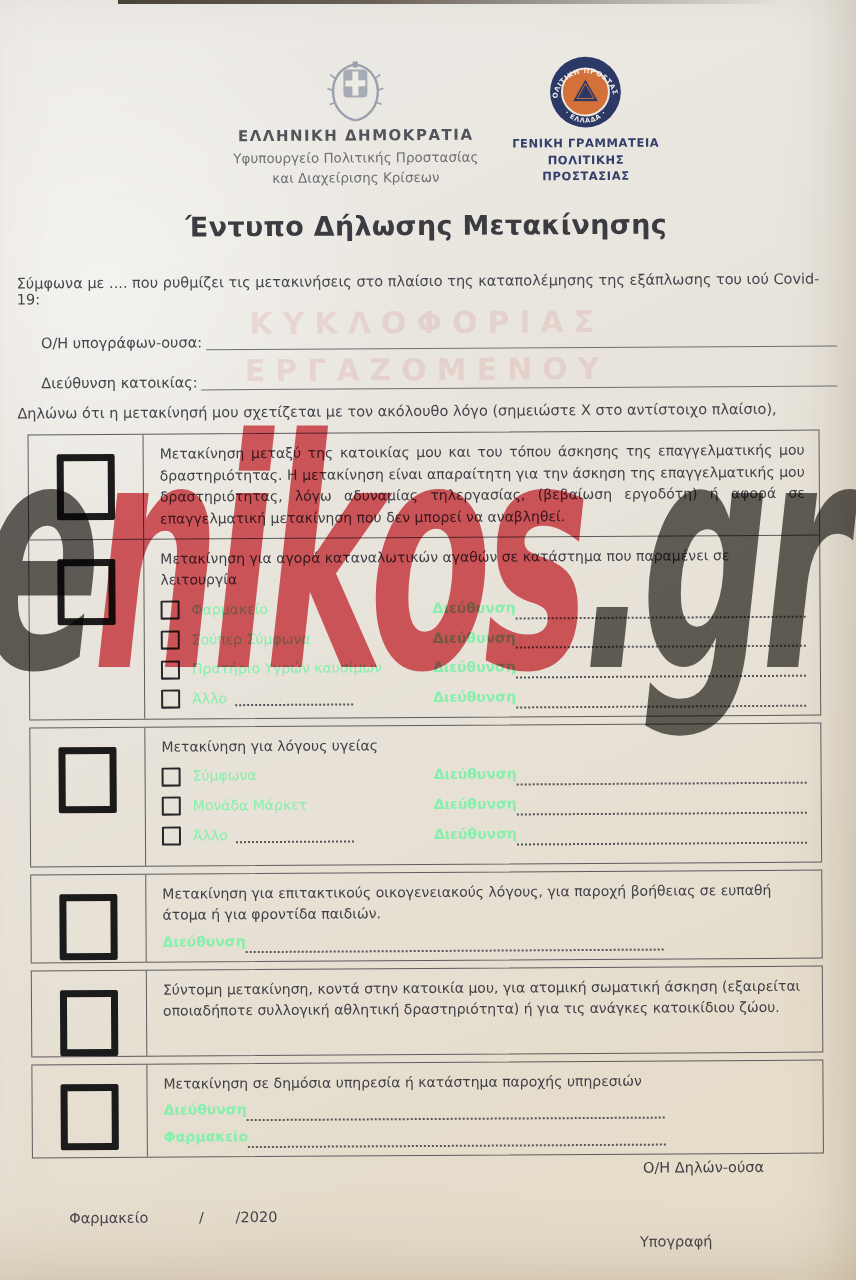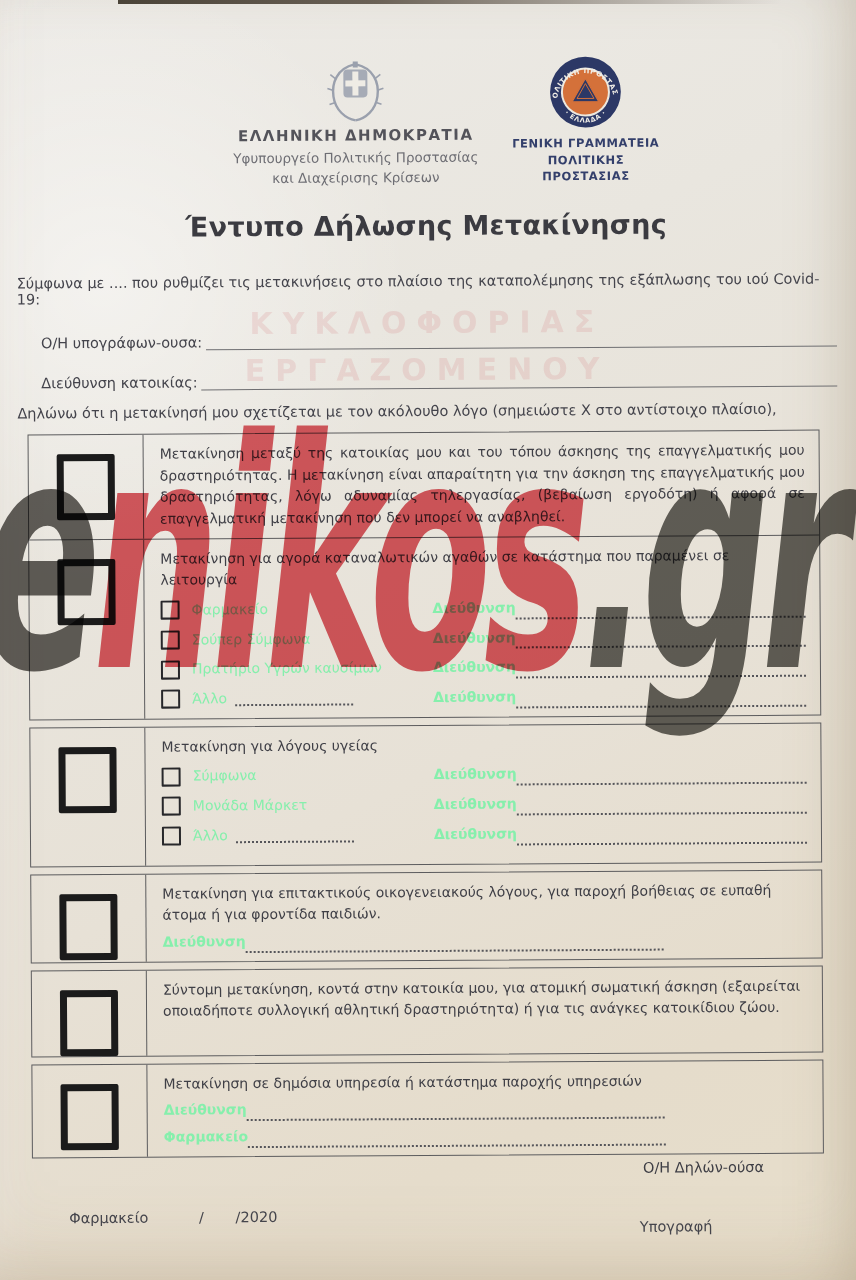--- a/index.html
+++ b/index.html
@@ -57,21 +57,21 @@
   .dots{flex:1;border-bottom:2px dotted #55555a;height:.8em;}
   .dots.fixed{flex:none;width:418px;}
   .addr-line{display:flex;align-items:flex-end;margin-top:5px;}
 
   
   .declarant{text-align:right;margin-top:5px;padding-right:78px;font-size:14.5px;color:#3e3e45;}
   .foot{display:flex;justify-content:space-between;margin-top:31px;font-size:14.5px;color:#45454c;}
   .date-line{margin-left:47px;}
   .date-sep1{margin-left:46px;}
   .date-sep2{margin-left:27px;}
-  .sig{margin-top:12px;margin-right:130px;}
+  .sig{margin-top:27px;margin-right:130px;}
 
   
   .ghost{position:absolute;top:300px;left:0;right:0;text-align:center;pointer-events:none;
     font-weight:bold;font-size:30px;letter-spacing:10px;line-height:1.55;
     color:rgba(206,96,102,.15);}
   .wm{position:absolute;top:398px;left:-20px;white-space:nowrap;pointer-events:none;
     font-style:italic;font-weight:bold;font-size:318px;line-height:1;letter-spacing:-14px;
     transform:scaleX(.56);transform-origin:left top;mix-blend-mode:multiply;z-index:5;}
   .wm .g1{color:rgba(62,60,56,.80);}
   .wm .g2{color:rgba(216,62,72,.84);}

